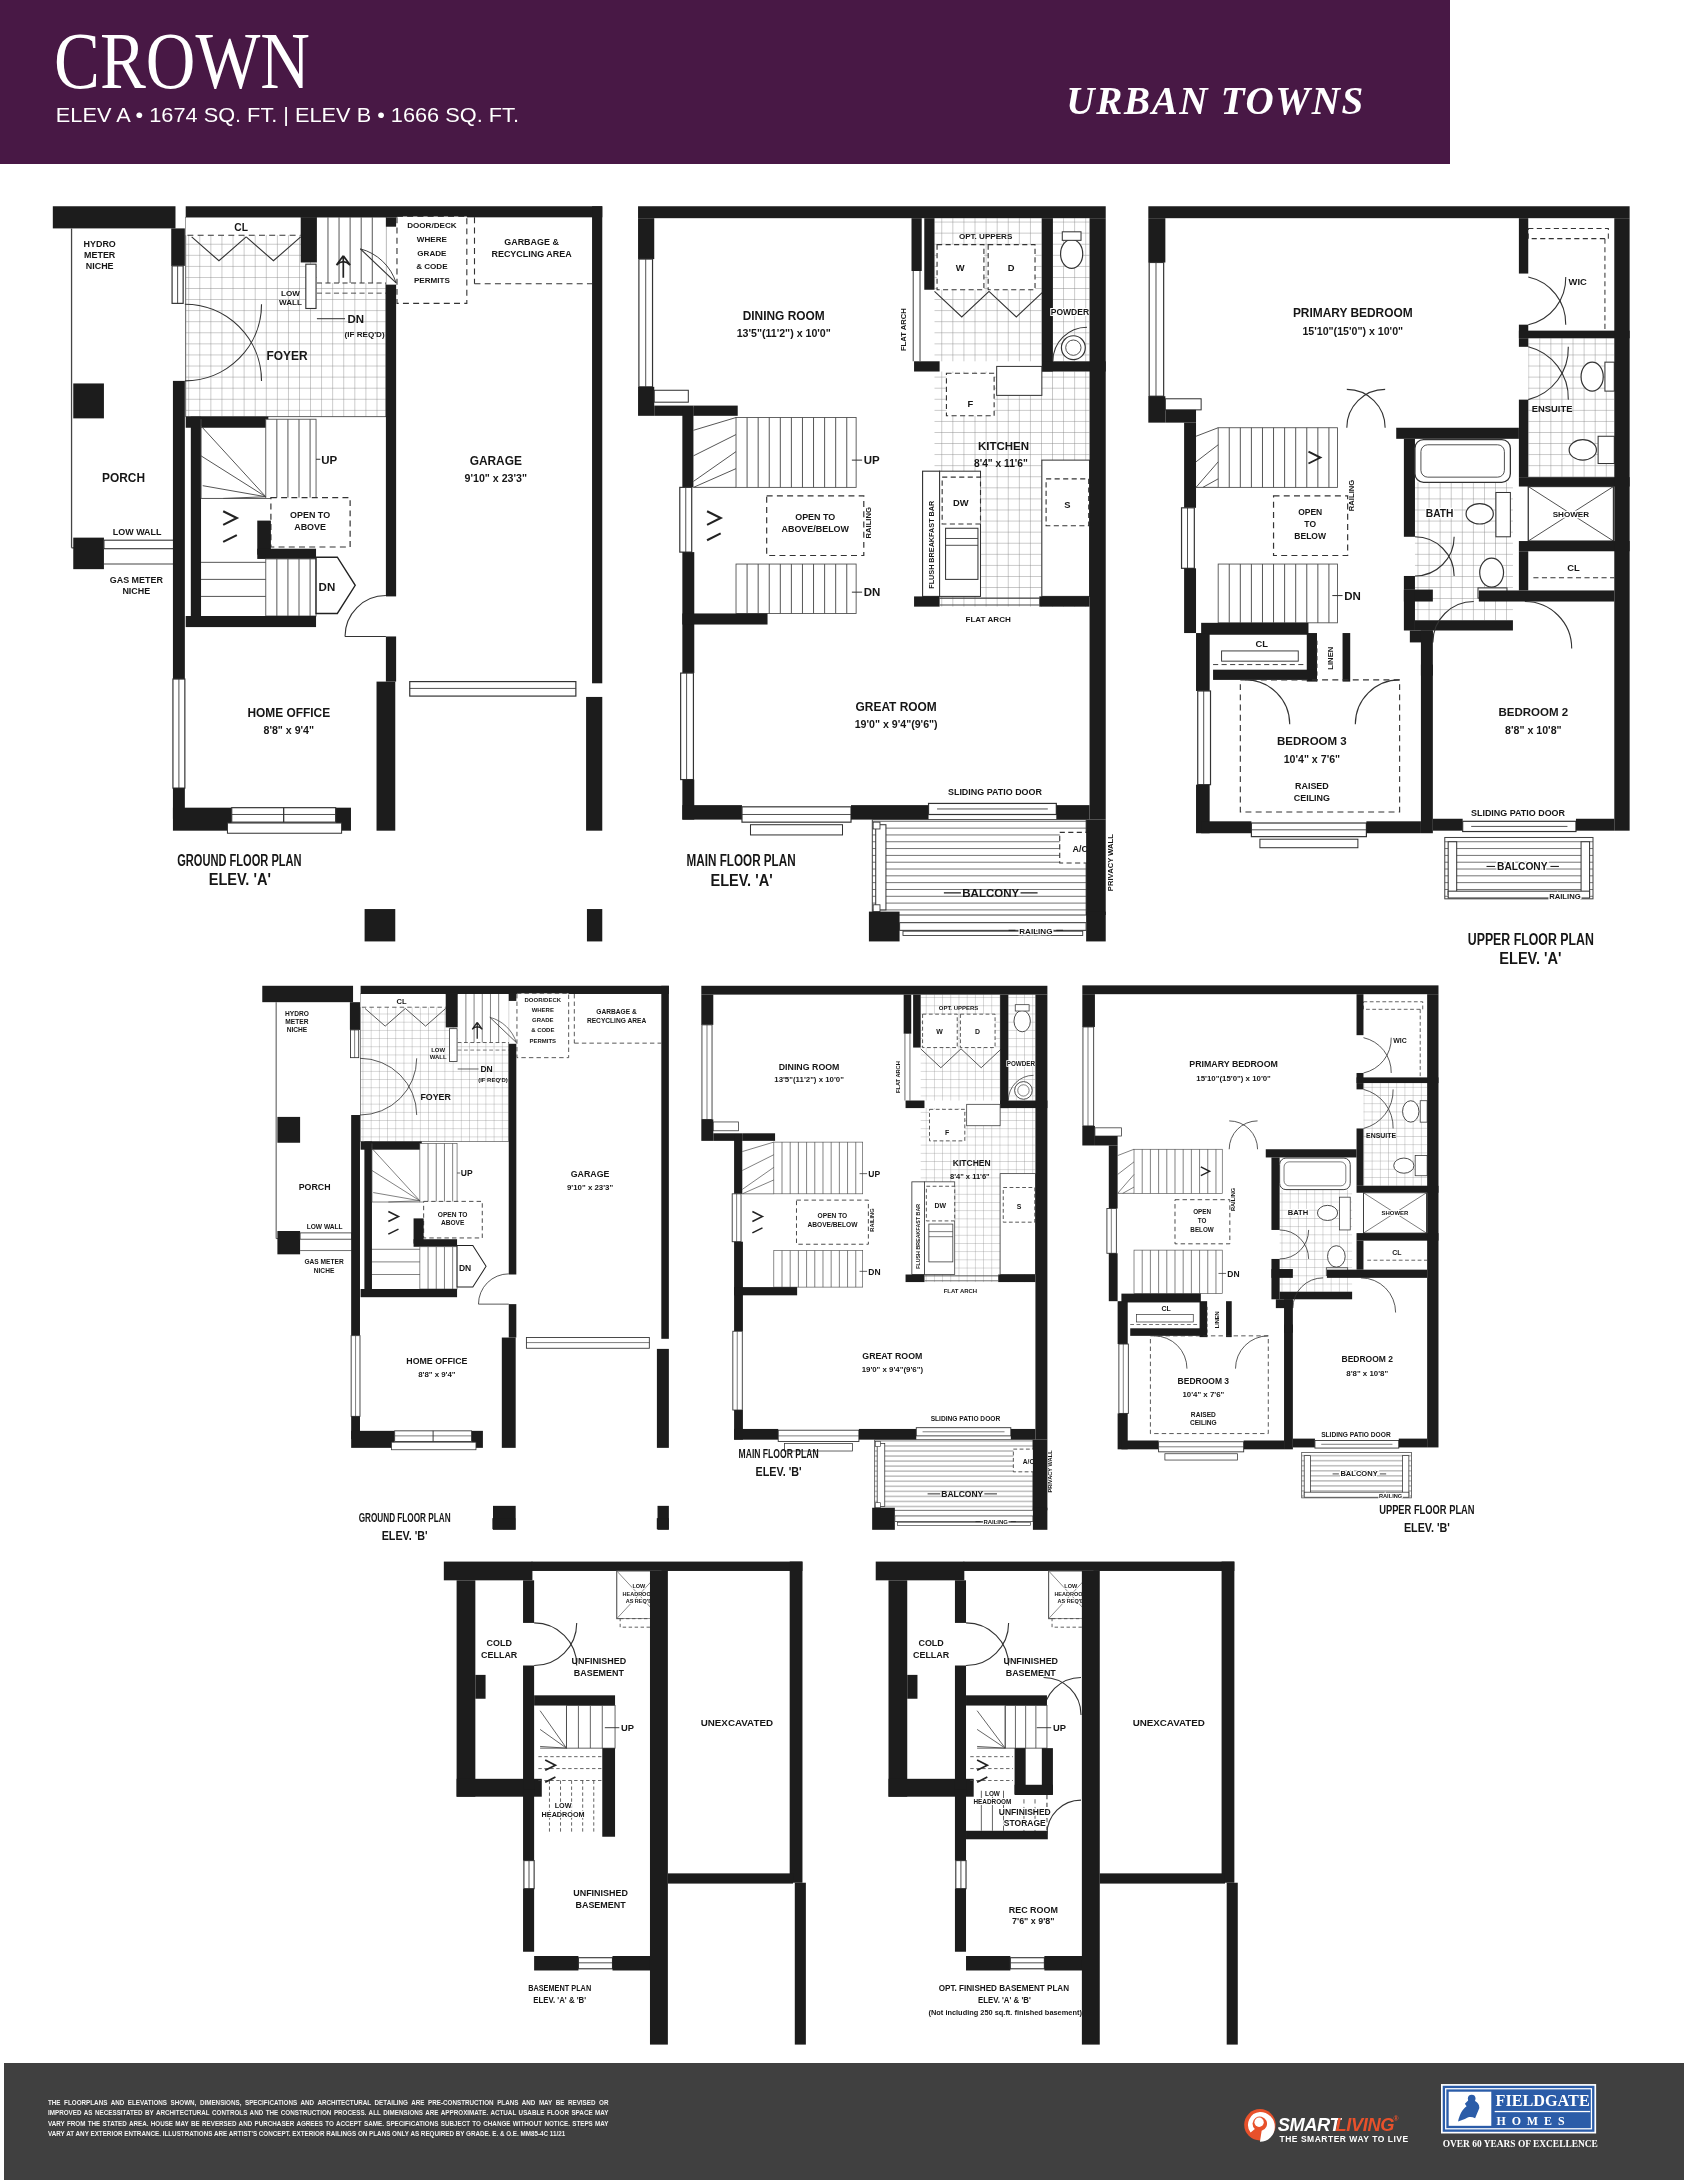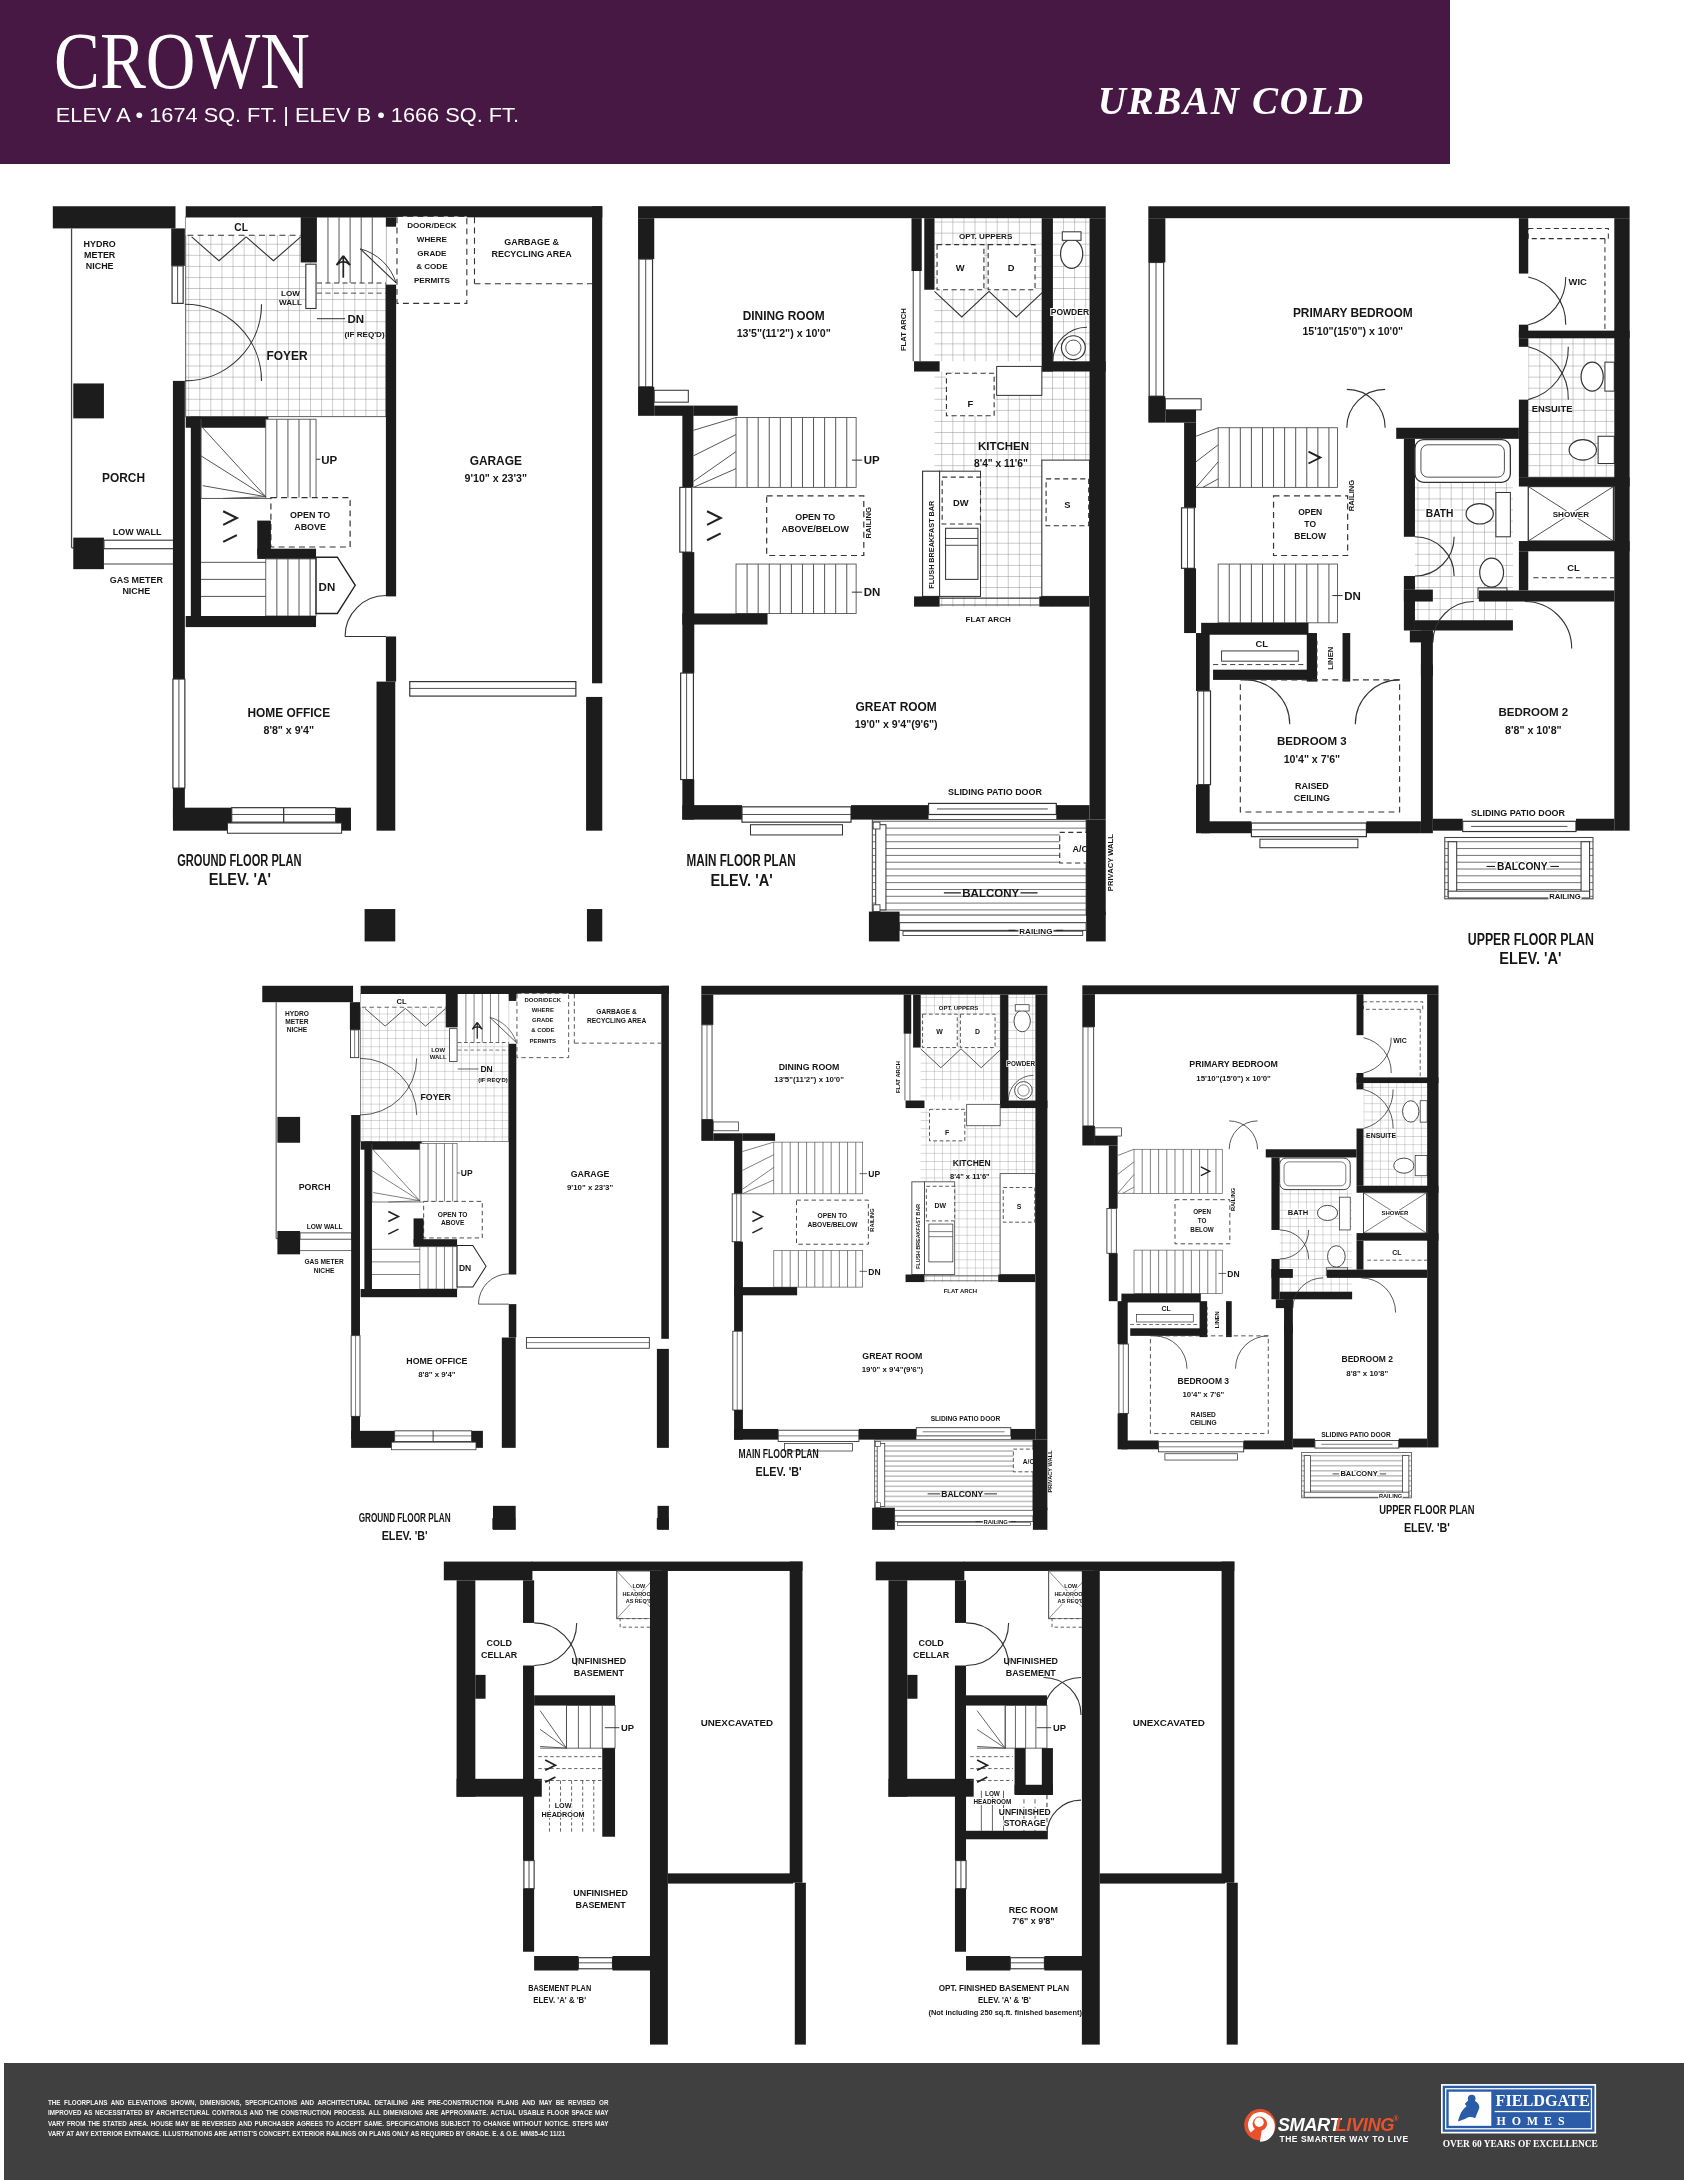--- a/index.html
+++ b/index.html
@@ -15,21 +15,21 @@
 </head>
 <body>
 
 <div id="hdr">
 
   <svg width="596" height="164" viewBox="0 0 700 193" style="left:0;top:0;position:absolute">
     <text x="63" y="103" font-family="Liberation Serif,serif" font-size="95" fill="#ffffff" style="fill:#ffffff" textLength="301" lengthAdjust="spacingAndGlyphs">CROWN</text>
     <text x="65" y="144" font-family="Liberation Sans,sans-serif" font-size="24.5" fill="#ffffff" style="fill:#ffffff" textLength="545" lengthAdjust="spacingAndGlyphs">ELEV A  • 1674 SQ. FT. | ELEV B • 1666 SQ. FT.</text>
   </svg>
 
-  <div class="ut">URBAN COLD</div>
+  <div class="ut">URBAN TOWNS</div>
 </div>
 
 <svg id="main" width="1685" height="2181" viewBox="0 0 1978 2560">
 <defs>
 <pattern id="tile" width="13" height="13" patternUnits="userSpaceOnUse">
   <path d="M13 0H0V13" fill="none" stroke="#878787" stroke-width="1"></path>
 </pattern>
 <pattern id="deck" width="8" height="8" patternUnits="userSpaceOnUse">
   <path d="M0 4H8" fill="none" stroke="#6a6a6a" stroke-width="1.1"></path>
 </pattern>

